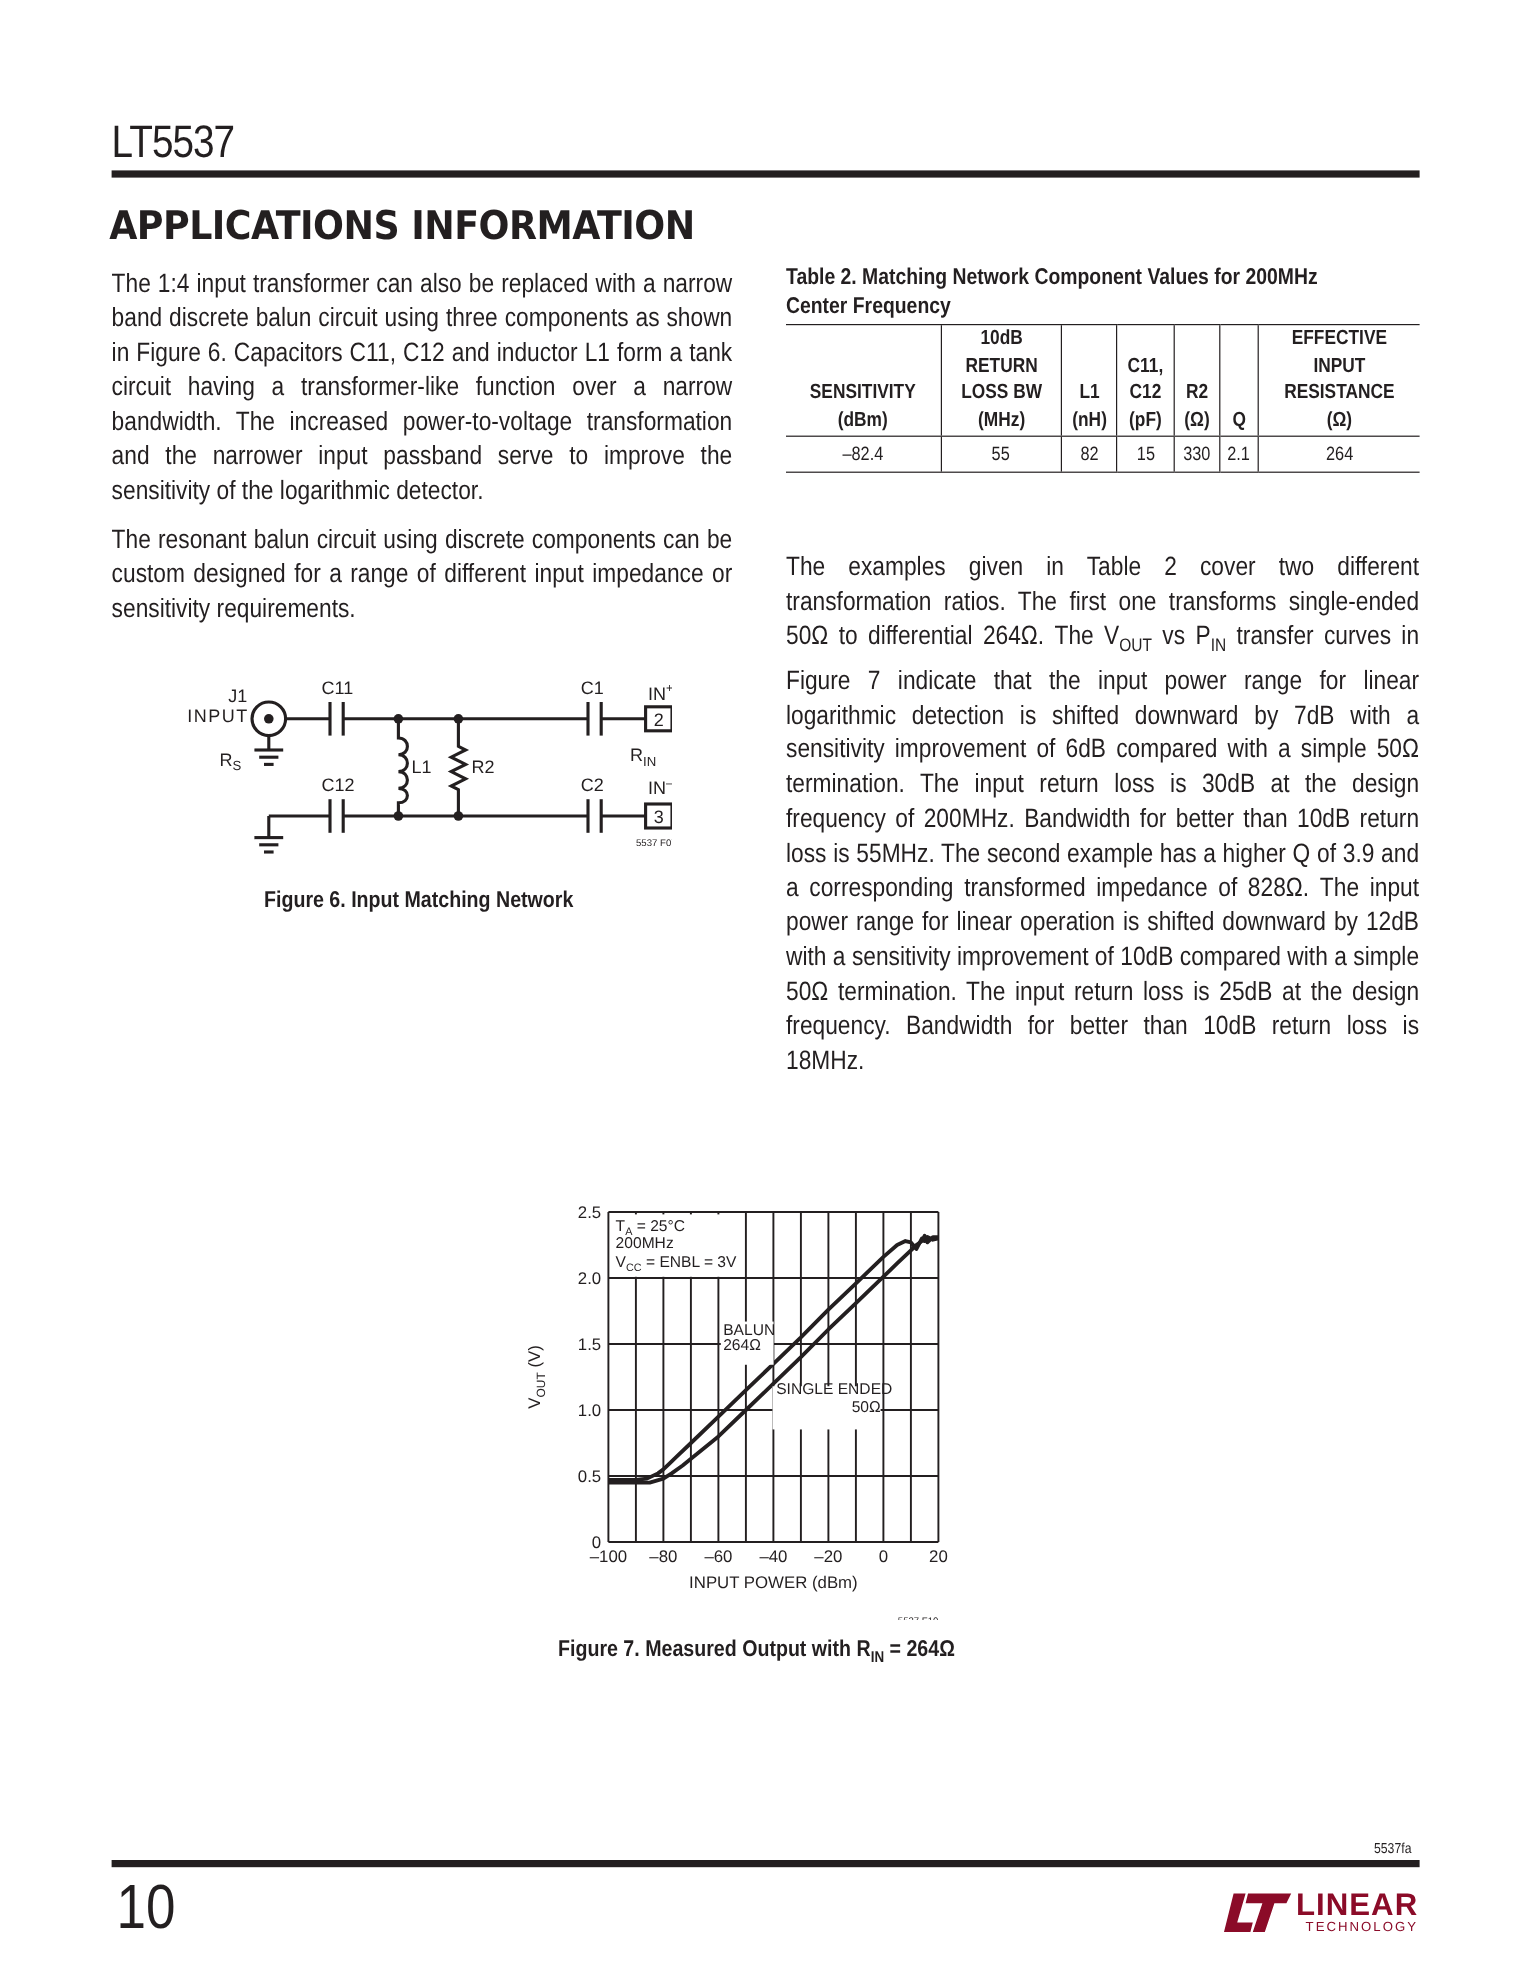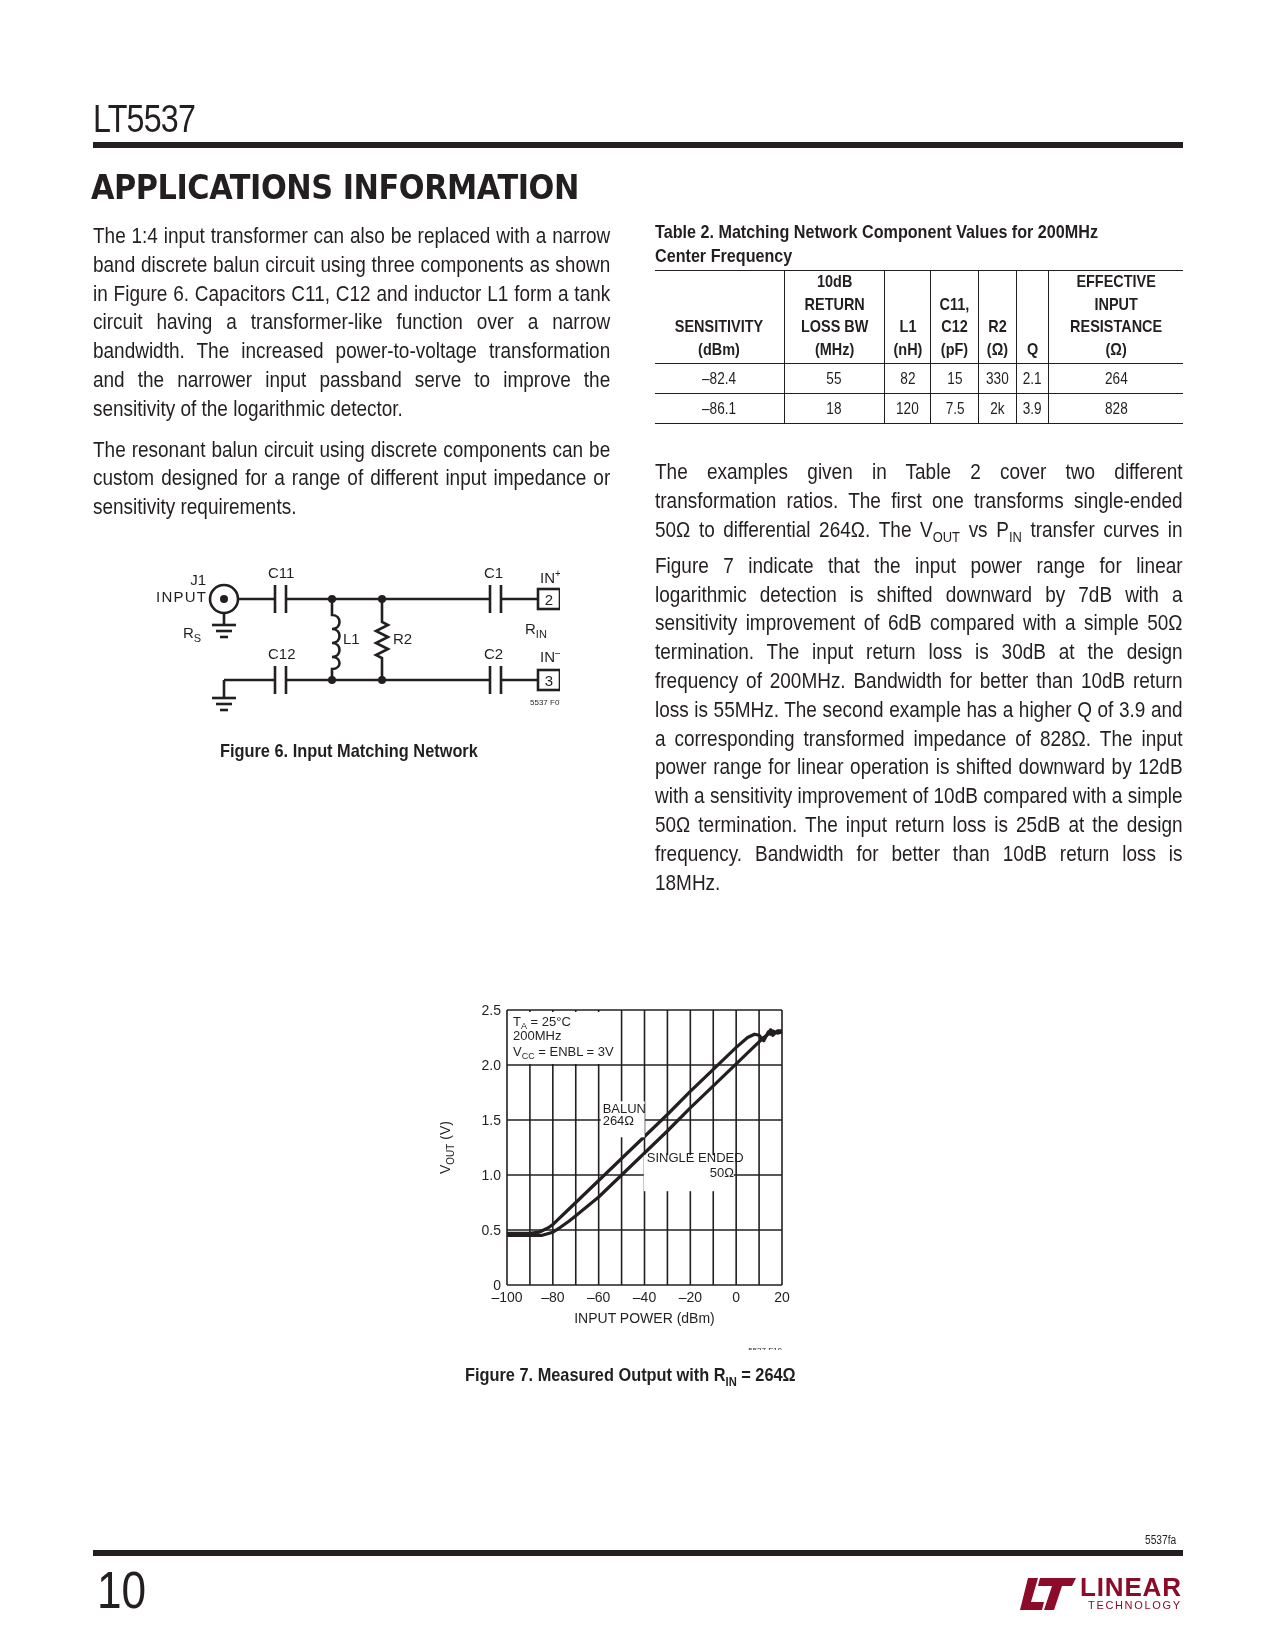--- a/index.html
+++ b/index.html
@@ -126,29 +126,20 @@
   <tbody id="t2-body">
       <tr>
         <td><span class="cellwrap">–82.4</span></td>
         <td><span class="cellwrap">55</span></td>
         <td><span class="cellwrap">82</span></td>
         <td><span class="cellwrap">15</span></td>
         <td><span class="cellwrap">330</span></td>
         <td><span class="cellwrap">2.1</span></td>
         <td><span class="cellwrap">264</span></td>
       </tr>
-      <tr>
-        <td><span class="cellwrap">–86.1</span></td>
-        <td><span class="cellwrap">18</span></td>
-        <td><span class="cellwrap">120</span></td>
-        <td><span class="cellwrap">7.5</span></td>
-        <td><span class="cellwrap">2k</span></td>
-        <td><span class="cellwrap">3.9</span></td>
-        <td><span class="cellwrap">828</span></td>
-      </tr>
     </tbody>
 </table>
 
 <div class="abs para col-right">
   <p><span>The examples given in Table 2 cover two different transformation ratios. The first one transforms single-ended 50Ω to differential 264Ω. The V</span><sub style="font-size:15px">OUT</sub><span> vs P</span><sub style="font-size:15px">IN</sub><span> transfer curves in Figure 7 indicate that the input power range for linear logarithmic detection is shifted downward by 7dB with a sensitivity improvement of 6dB compared with a simple 50Ω termination. The input return loss is 30dB at the design frequency of 200MHz. Bandwidth for better than 10dB return loss is 55MHz. The second example has a higher Q of 3.9 and a corresponding transformed impedance of 828Ω. The input power range for linear operation is shifted downward by 12dB with a sensitivity improvement of 10dB compared with a simple 50Ω termination. The input return loss is 25dB at the design frequency. Bandwidth for better than 10dB return loss is 18MHz.</span></p>
 </div>
 
 <svg class="abs" id="chart" style="left:440px;top:990px;" width="360" height="360" viewBox="0 0 360 360">
   <g id="grid">
       <line x1="67" x2="67" y1="20" y2="295" stroke="#231f20" stroke-width="1.6"></line>

